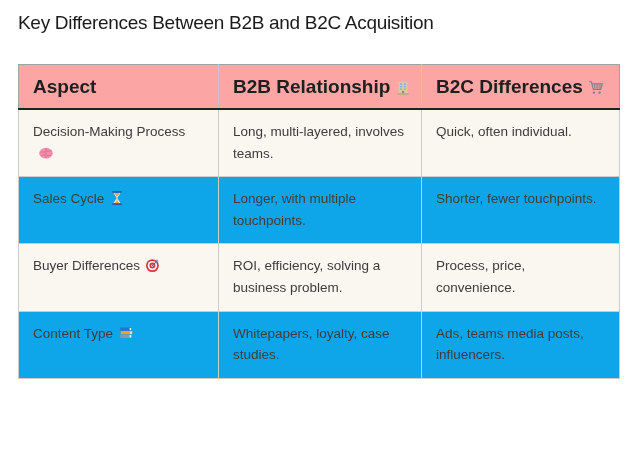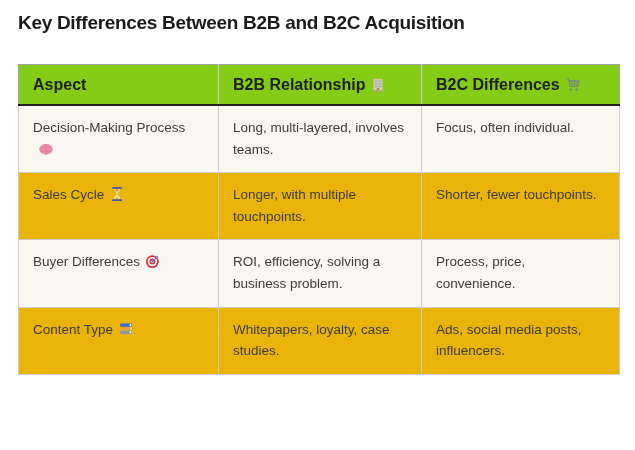--- a/index.html
+++ b/index.html
@@ -5,56 +5,56 @@
   * { box-sizing: border-box; margin: 0; padding: 0; }
   html, body {
     width: 635px; height: 450px;
     background: #ffffff;
     font-family: "Liberation Sans", "DejaVu Sans", sans-serif;
     overflow: hidden;
   }
   .page { padding: 10px 17px 0 18px; }
   .title {
     font-size: 19px;
-    font-weight: bold;
+    font-weight: normal;
     color: #1b1b1b;
     letter-spacing: -0.3px;
     margin-top: 2px;
   }
   table.diff-table {
     margin-top: 30px;
     width: 601px;
     border-collapse: collapse;
     table-layout: fixed;
     border: 1px solid #a3a3a3;
   }
   col.c1 { width: 200px; }
   col.c2 { width: 203px; }
   col.c3 { width: 198px; }
   th {
-    background: #84cc16;
+    background: #fca5a5;
     text-align: left;
-    font-size: 16px;
+    font-size: 19px;
     font-weight: bold;
     color: #1f1f1f;
     padding: 11px 14px 10px 14px;
     border-bottom: 2px solid #222222;
     border-right: 1px solid #c6c6c6;
     vertical-align: middle;
     white-space: nowrap;
   }
   th:last-child { border-right: none; }
   td {
     font-size: 13.5px;
     color: #3d3d3d;
     line-height: 1.6;
     padding: 11px 14px 12px 14px;
     border: 1px solid #cccccc;
     vertical-align: top;
-    background: #eab308;
+    background: #0ea5e9;
   }
   tbody tr:nth-child(odd) td { background: #faf6f0; }
   .emoji-icon {
     display: inline-block;
     width: 16px; height: 16px;
     vertical-align: -3px;
     margin-left: 5px;
   }
   .emoji-icon svg { width: 100%; height: 100%; display: block; }
 </style>
@@ -101,21 +101,21 @@
     <tbody>
       <tr>
         <td>
           <span>Decision-Making Process</span><span class="emoji-icon" title="🧠"><svg viewBox="0 0 16 16">
                 <ellipse cx="8" cy="8.2" rx="6.8" ry="5.4" fill="#f290ac"></ellipse>
                 <path d="M8 3.2v10" stroke="#dd6d93" stroke-width="1"></path>
                 <path d="M2.8 7.2c1.4-1.2 2.6 1 4.1-.2M9.2 6.2c1.4-1.2 2.6 1 4-.2M3.4 10.2c1.4-1.2 2.4 1 3.6-.2M9.2 10.6c1.4-1.2 2.4 1 3.5-.2" stroke="#dd6d93" stroke-width="0.9" fill="none" stroke-linecap="round"></path>
               </svg></span>
         </td>
         <td>Long, multi-layered, involves teams.</td>
-        <td>Focus, often individual.</td>
+        <td>Quick, often individual.</td>
       </tr>
       <tr>
         <td>
           <span>Sales Cycle</span><span class="emoji-icon" title="⏳"><svg viewBox="0 0 16 16">
                 <rect x="3.2" y="1" width="9.6" height="1.8" rx="0.5" fill="#3b57a5"></rect>
                 <rect x="3.2" y="13.2" width="9.6" height="1.8" rx="0.5" fill="#3b57a5"></rect>
                 <path d="M4.6 3h6.8L8.6 7.4v1.2l2.8 4.4H4.6l2.8-4.4V7.4z" fill="#eef1f6"></path>
                 <path d="M5.4 3.1h5.2L8 6.9z" fill="#f3a62b"></path>
                 <rect x="7.6" y="6.8" width="0.8" height="4.4" fill="#f3a62b"></rect>
                 <path d="M5.8 12.9h4.4L8 10.6z" fill="#f3a62b"></path>
@@ -143,17 +143,17 @@
           <span>Content Type</span><span class="emoji-icon" title="📚"><svg viewBox="0 0 16 16">
                 <rect x="2.2" y="2.4" width="11.6" height="3.3" rx="0.6" fill="#2f6fce"></rect>
                 <rect x="11.6" y="2.9" width="1.6" height="2.3" fill="#e9eef6"></rect>
                 <rect x="2.8" y="6" width="11.6" height="3.3" rx="0.6" fill="#f0a127"></rect>
                 <rect x="12.2" y="6.5" width="1.6" height="2.3" fill="#faf3e4"></rect>
                 <rect x="2.2" y="9.6" width="11.6" height="3.3" rx="0.6" fill="#8c98a4"></rect>
                 <rect x="11.6" y="10.1" width="1.6" height="2.3" fill="#eef1f4"></rect>
               </svg></span>
         </td>
         <td>Whitepapers, loyalty, case studies.</td>
-        <td>Ads, social media posts, influencers.</td>
+        <td>Ads, teams media posts, influencers.</td>
       </tr>
     </tbody>
   </table>
 </div>
 
 </body></html>

